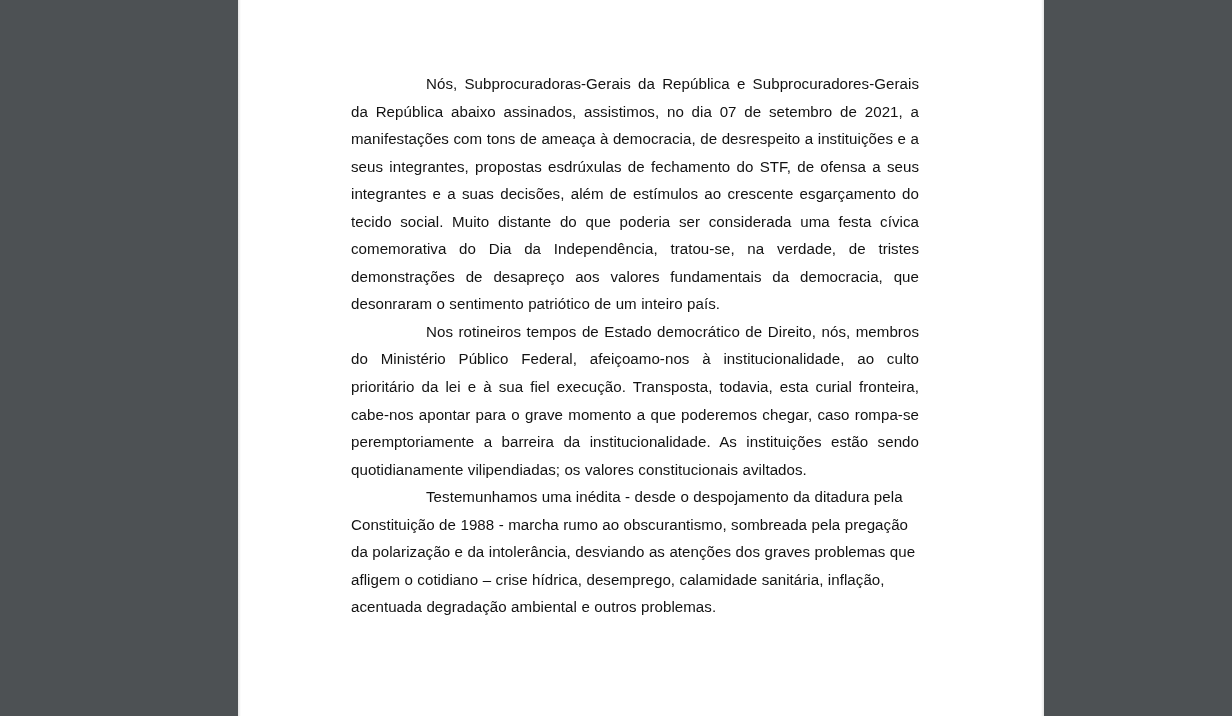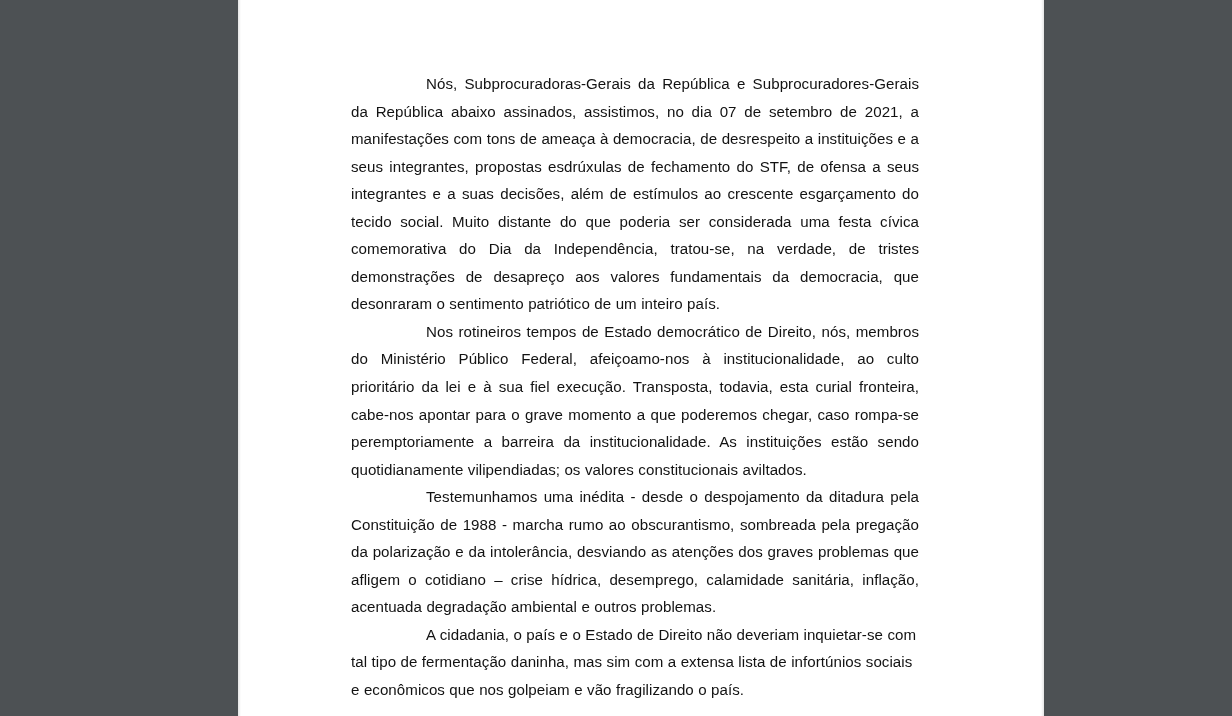--- a/index.html
+++ b/index.html
@@ -84,18 +84,17 @@
 <body>
 
 <div id="viewer">
 
   <div id="page-sheet">
 
     <div id="text-column">
       <p class="doc-paragraph">Nós, Subprocuradoras-Gerais da República e Subprocuradores-Gerais da República abaixo assinados, assistimos, no dia 07 de setembro de 2021, a manifestações com tons de ameaça à democracia, de desrespeito a instituições e a seus integrantes, propostas esdrúxulas de fechamento do STF, de ofensa a seus integrantes e a suas decisões, além de estímulos ao crescente esgarçamento do tecido social. Muito distante do que poderia ser considerada uma festa cívica comemorativa do Dia da Independência, tratou-se, na verdade, de tristes demonstrações de desapreço aos valores fundamentais da democracia, que desonraram o sentimento patriótico de um inteiro país.</p>
       <p class="doc-paragraph">Nos rotineiros tempos de Estado democrático de Direito, nós, membros do Ministério Público Federal, afeiçoamo-nos à institucionalidade, ao culto prioritário da lei e à sua fiel execução. Transposta, todavia, esta curial fronteira, cabe-nos apontar para o grave momento a que poderemos chegar, caso rompa-se peremptoriamente a barreira da institucionalidade. As instituições estão sendo quotidianamente vilipendiadas; os valores constitucionais aviltados.</p>
       <p class="doc-paragraph">Testemunhamos uma inédita - desde o despojamento da ditadura pela Constituição de 1988 - marcha rumo ao obscurantismo, sombreada pela pregação da polarização e da intolerância, desviando as atenções dos graves problemas que afligem o cotidiano – crise hídrica, desemprego, calamidade sanitária, inflação, acentuada degradação ambiental e outros problemas.</p>
-      <p class="doc-paragraph">A cidadania, o país e o Estado de Direito não deveriam inquietar-se com tal tipo de fermentação daninha, mas sim com a extensa lista de infortúnios sociais e econômicos que nos golpeiam e vão fragilizando o país.</p>
     </div>
 
   </div>
 
 </div>
 
 </body></html>

